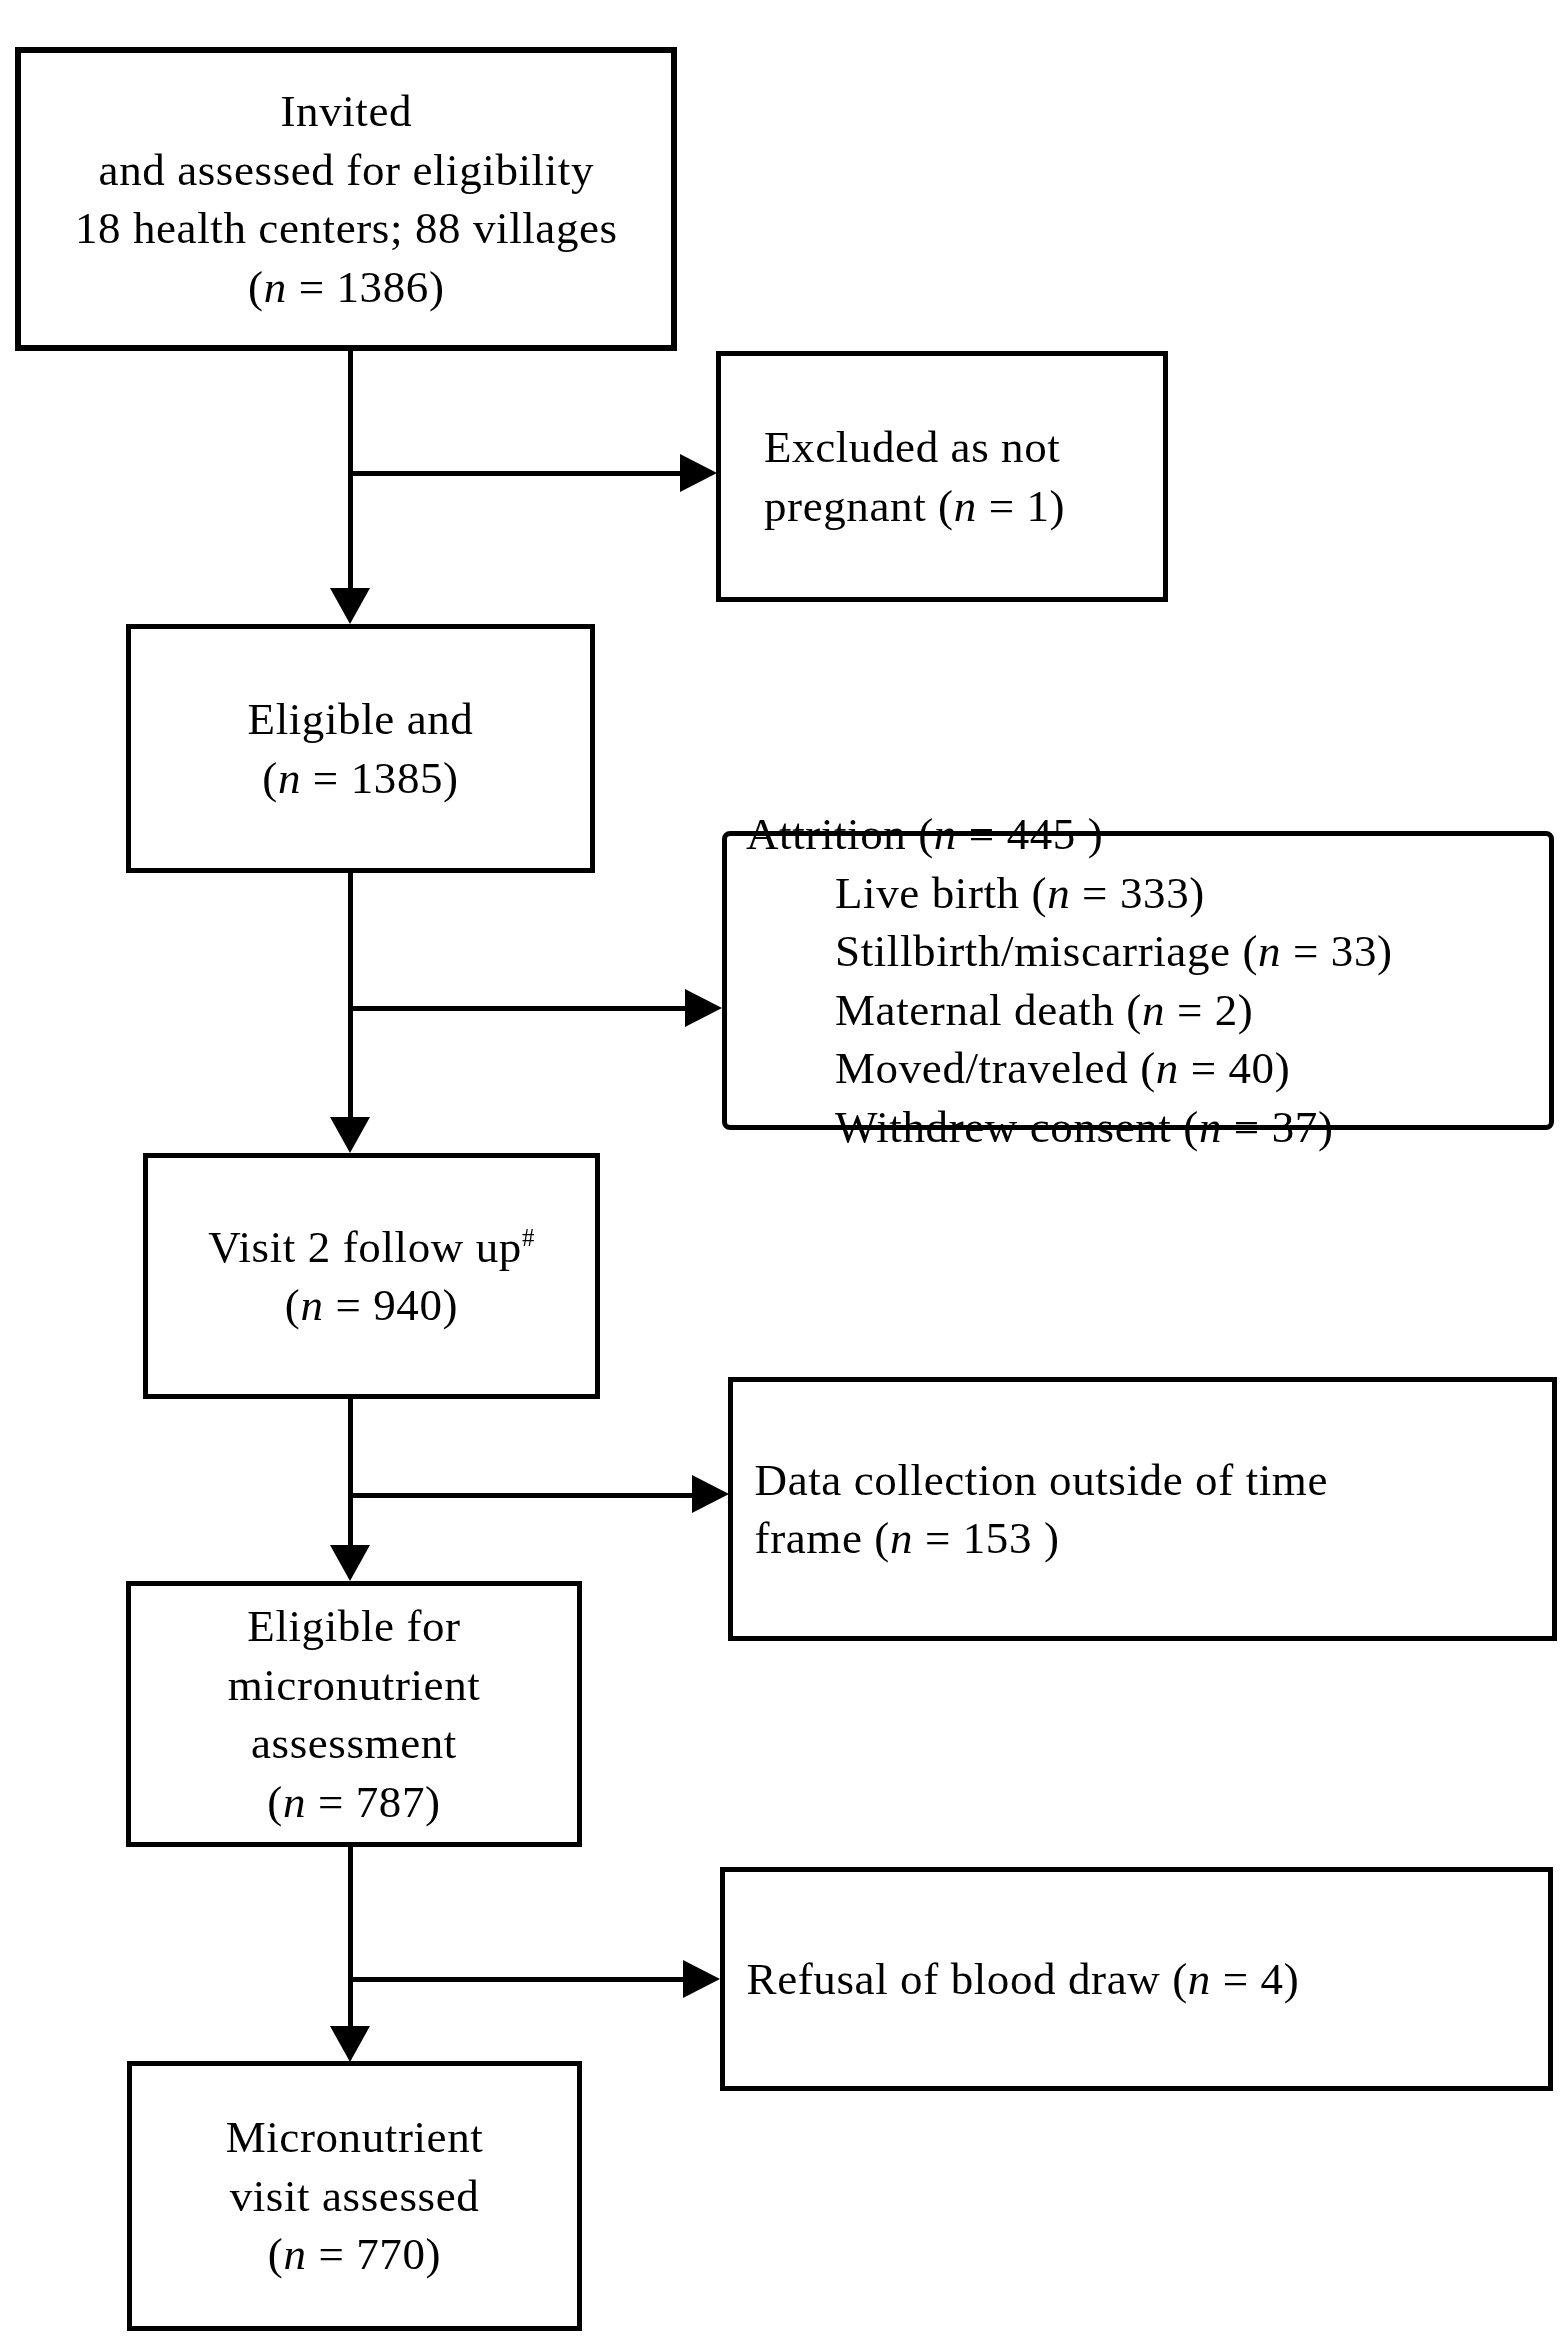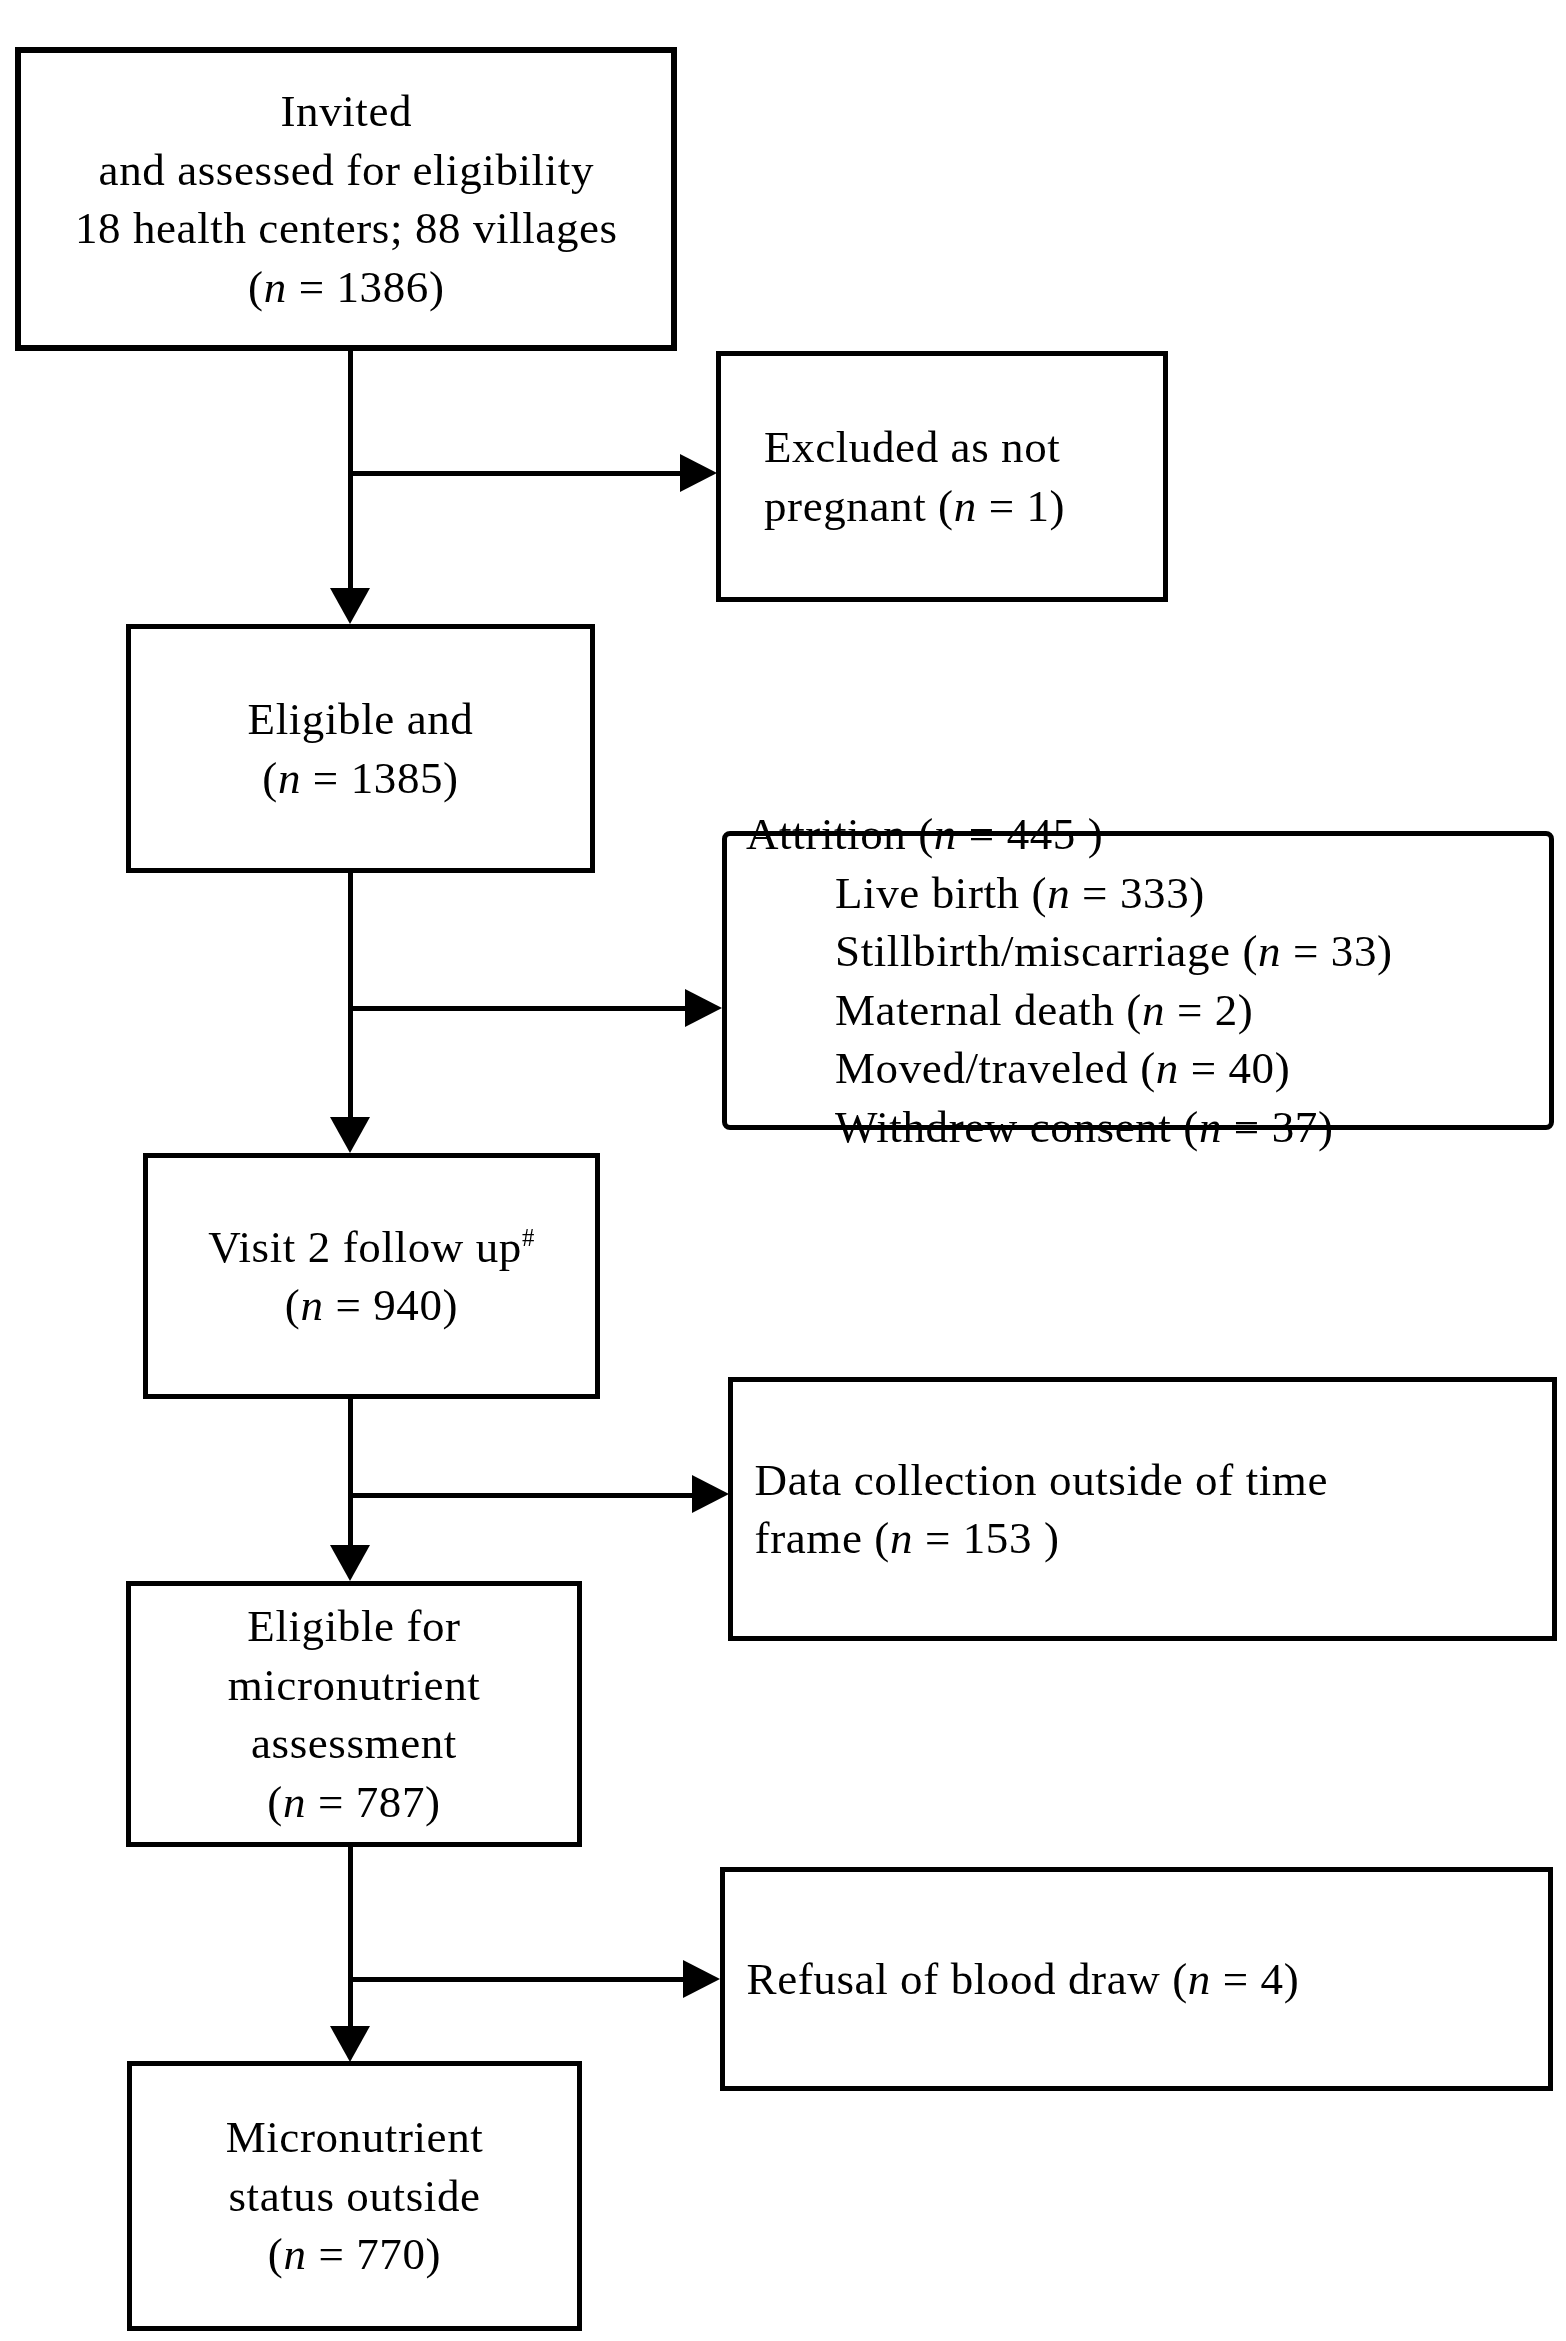--- a/index.html
+++ b/index.html
@@ -108,16 +108,16 @@
   <div class="line">assessment</div>
   <div class="line">(<i>n</i> = 787)</div>
 </div>
 
 <div class="box leftal" style="left:720px; top:1867px; width:833px; height:224px; padding-left:21.6px;">
   <div class="line">Refusal of blood draw (<i>n</i> = 4)</div>
 </div>
 
 <div class="box center" style="left:127px; top:2061px; width:455px; height:270px;">
   <div class="line">Micronutrient</div>
-  <div class="line">status outside</div>
+  <div class="line">visit assessed</div>
   <div class="line">(<i>n</i> = 770)</div>
 </div>
 
 
 </body></html>

